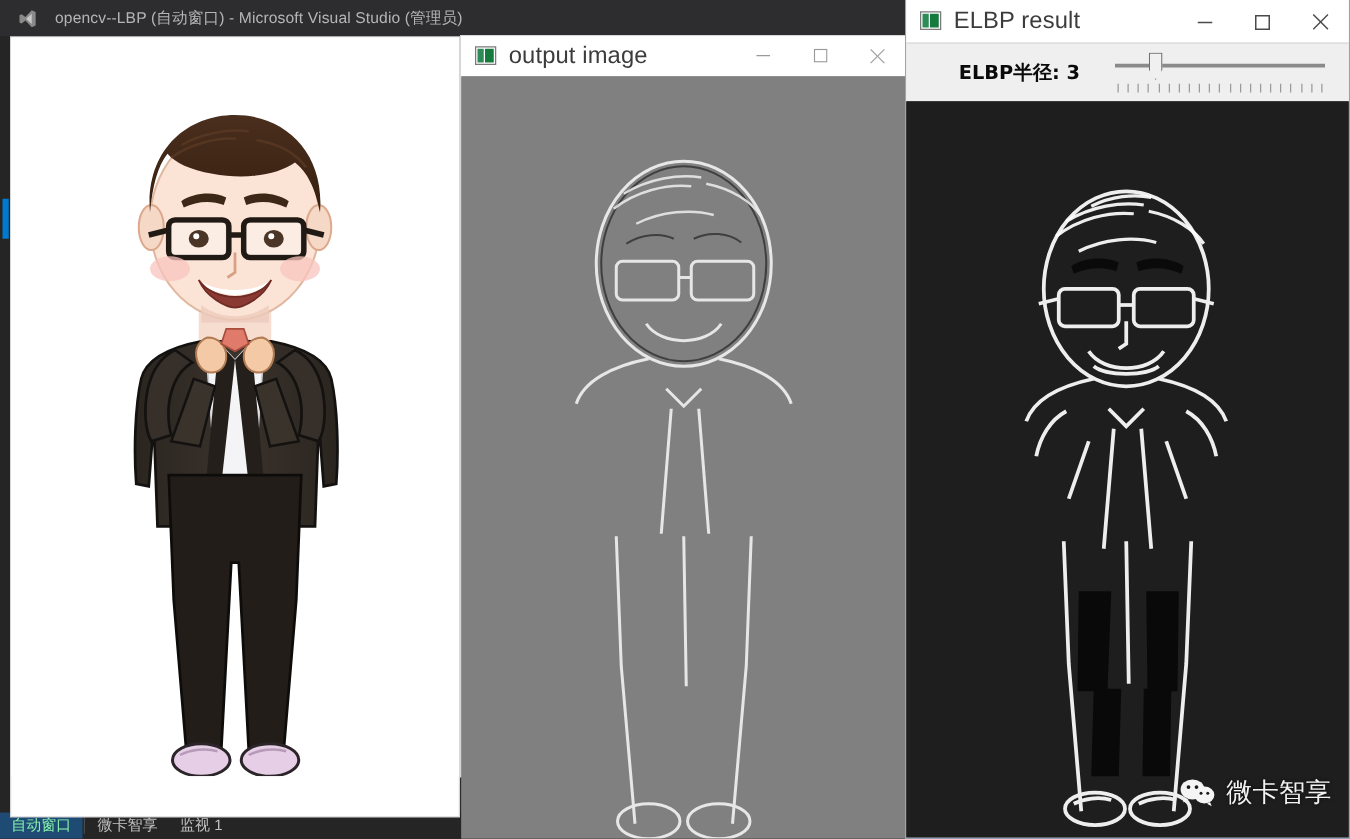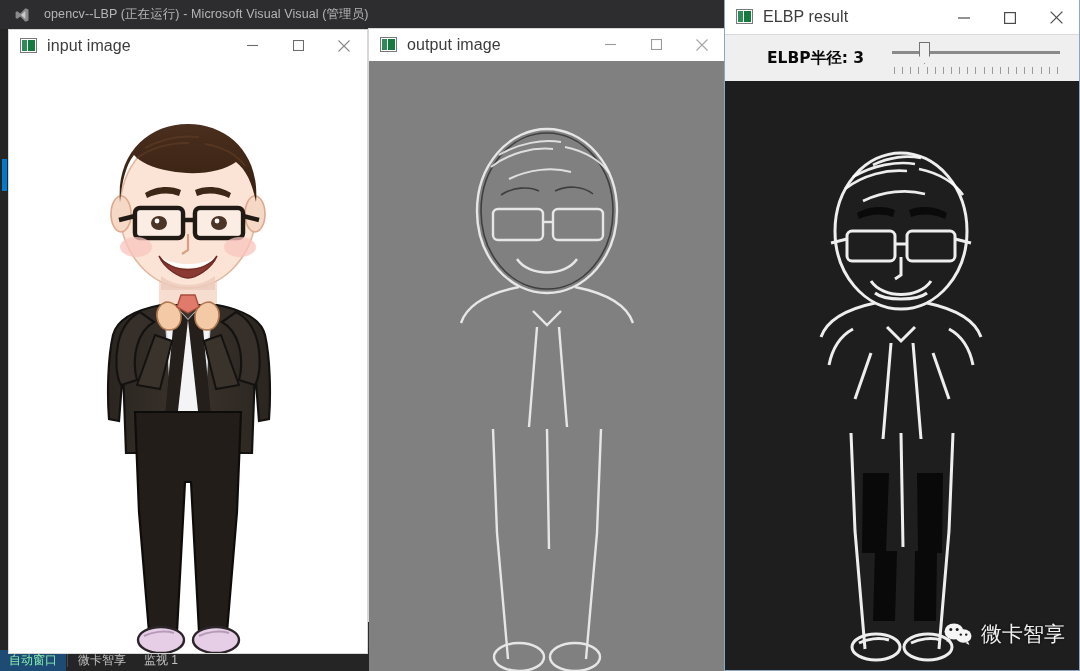--- a/index.html
+++ b/index.html
@@ -94,21 +94,21 @@
   }
   .cv-icon .g1 {
     position: absolute; left: 2px; top: 2px; width: 5px; height: 11px;
     background: #2e8b57;
   }
   .cv-icon .g2 {
     position: absolute; left: 8px; top: 2px; width: 7px; height: 11px;
     background: #157a3d;
   }
   .cvwin-name {
-    font-size: 16px; color: #3c3c3c; white-space: nowrap; flex: 1;
+    font-size: 19px; color: #3c3c3c; white-space: nowrap; flex: 1;
     letter-spacing: .1px;
   }
   .wbtns { display: flex; align-items: stretch; height: 32px; }
   .wbtn {
     width: 46px; display: flex; align-items: center; justify-content: center;
     color: #7a7a7a;
   }
   .wbtn svg { display: block; }
 
   .cvwin-body { background: #ffffff; position: relative; overflow: hidden; }
@@ -179,21 +179,21 @@
 
   <div class="vs-backdrop">
 
     <div class="vs-titlebar">
       <span class="vs-logo">
         <svg viewBox="0 0 16 16" width="16" height="16">
           <path d="M11.4 1.2 6.3 6.6 3.3 4.3 1.6 5.1v5.8l1.7.8 3-2.3 5.1 5.4 3.1-1.3V2.5z" fill="#8a8a8a"></path>
           <path d="M11.4 3.9v8.2L7 8z" fill="#c9c9c9"></path>
         </svg>
       </span>
-      <span class="vs-title-text">opencv--LBP (正在运行) - Microsoft Visual Visual (管理员)</span>
+      <span class="vs-title-text">opencv--LBP (自动窗口) - Microsoft Visual Studio (管理员)</span>
     </div>
 
     <div class="vs-left-strip">
       <div class="vs-left-accent"></div>
     </div>
 
     <div class="vs-right-panel">
       <div class="vs-rp-row"></div>
       <div class="vs-rp-row"></div>
       <div class="vs-rp-row"></div>
@@ -216,46 +216,20 @@
 
     <div class="vs-bottom">
       <span class="vs-tab active">自动窗口</span>
       <span class="vs-tab-sep"></span>
       <span class="vs-tab">微卡智享</span>
       <span class="vs-tab">监视 1</span>
     </div>
   </div>
 
   <div class="cvwin" id="win-input">
-    <div class="cvwin-title">
-      <span class="cv-icon">
-        <span class="outer"></span>
-          <span class="g1"></span>
-          <span class="g2"></span>
-      </span>
-      <span class="cvwin-name">input image</span>
-      <span class="wbtns">
-        <span class="wbtn">
-          <svg width="11" height="11" viewBox="0 0 11 11">
-              <line x1="0" y1="5.5" x2="11" y2="5.5" stroke="#6b6b6b" stroke-width="1.1"></line>
-            </svg>
-        </span>
-        <span class="wbtn">
-          <svg width="11" height="11" viewBox="0 0 11 11">
-              <rect x="0.5" y="0.5" width="10" height="10" fill="none" stroke="#6b6b6b" stroke-width="1.1"></rect>
-            </svg>
-        </span>
-        <span class="wbtn">
-          <svg width="12" height="12" viewBox="0 0 12 12">
-              <line x1="0.5" y1="0.5" x2="11.5" y2="11.5" stroke="#8a8a8a" stroke-width="1.1"></line>
-              <line x1="11.5" y1="0.5" x2="0.5" y2="11.5" stroke="#8a8a8a" stroke-width="1.1"></line>
-            </svg>
-        </span>
-      </span>
-    </div>
     <div class="cvwin-body">
       <div class="art">
         <svg viewBox="0 0 358 591" preserveAspectRatio="xMidYMid meet">
           <defs>
             <linearGradient id="hairG" x1="0" y1="0" x2="0" y2="1">
               <stop offset="0%" stop-color="#4a2e1e"></stop>
                 <stop offset="100%" stop-color="#36200f"></stop>
             </linearGradient>
             <linearGradient id="suitG" x1="0" y1="0" x2="1" y2="0">
               <stop offset="0%" stop-color="#2b2520"></stop>

